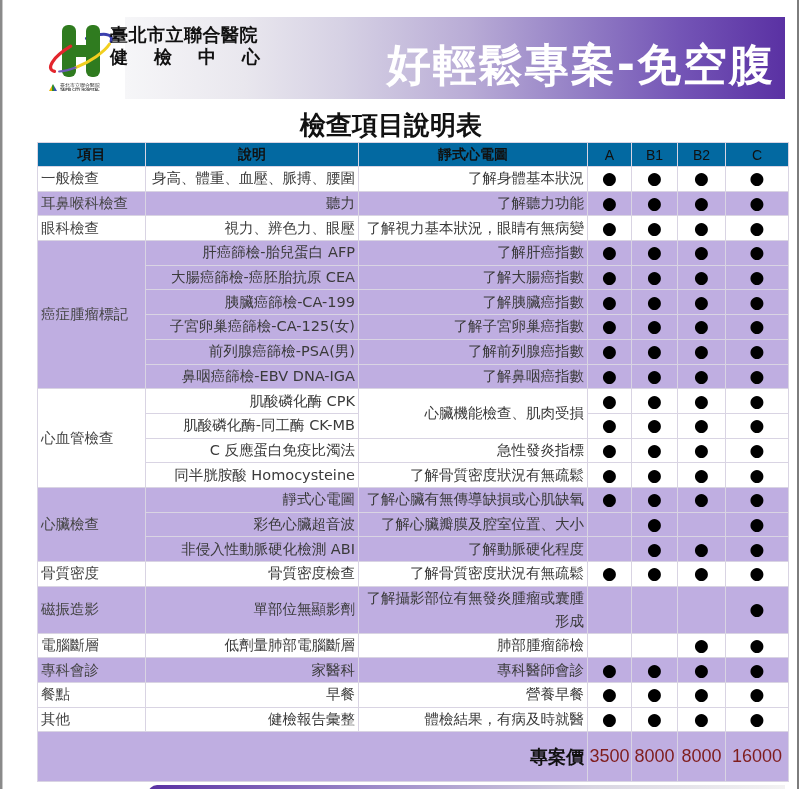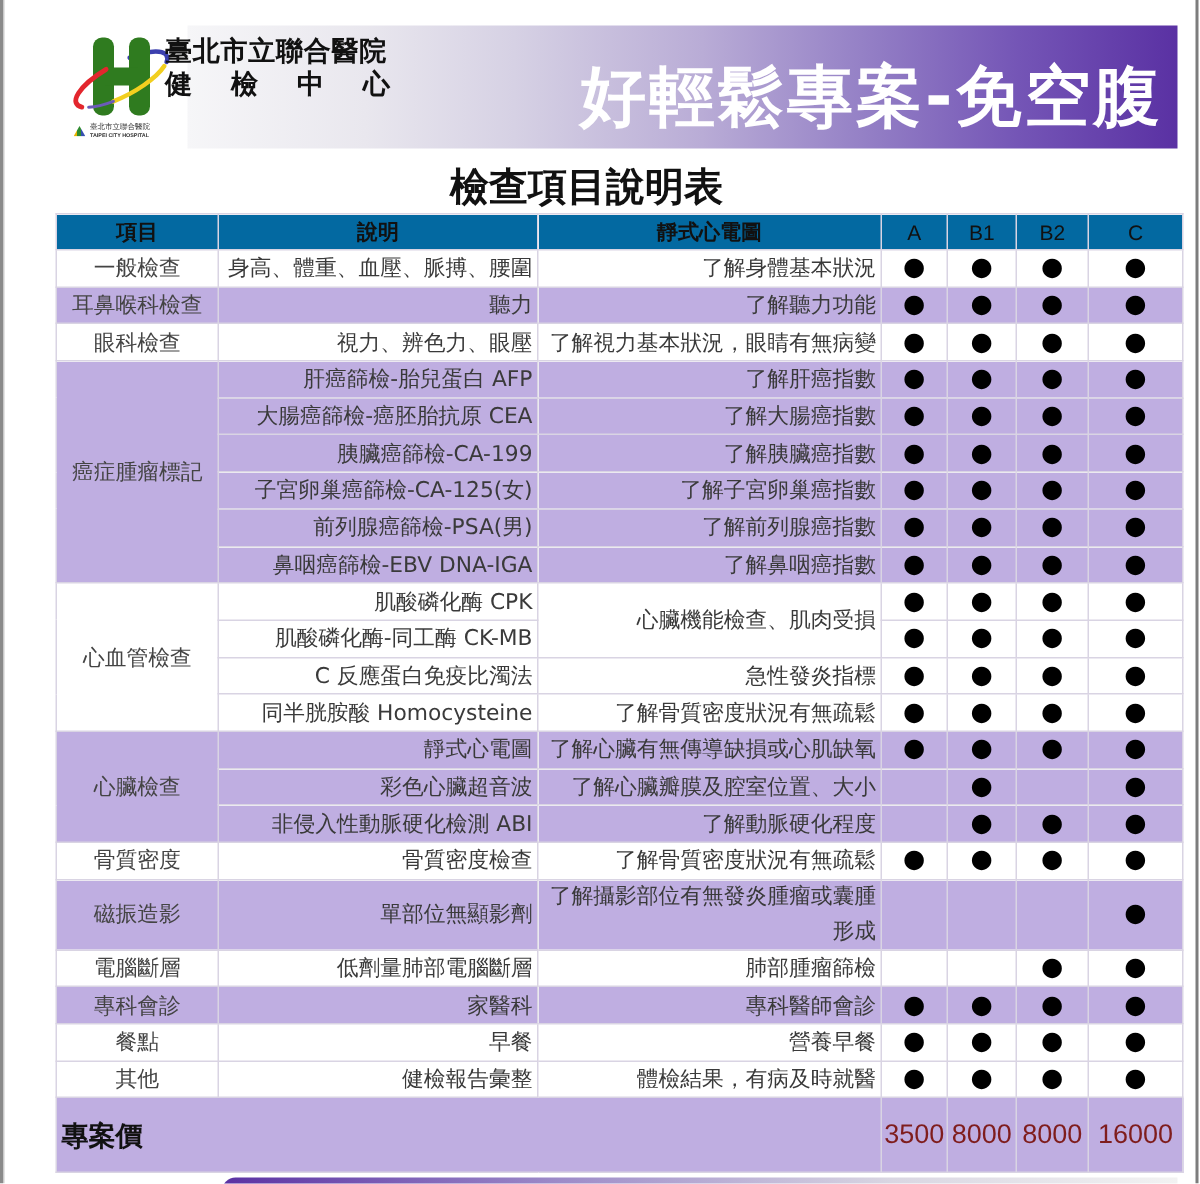--- a/index.html
+++ b/index.html
@@ -66,30 +66,30 @@
     .exam-table td, .exam-table th {
       border: 1px solid #d9d4e3; padding: 0 3px; white-space: nowrap;
       overflow: hidden; vertical-align: middle;
     }
     .exam-table tr { height: 24.7px; }
     .exam-table tr.hdr { height: 24px; background: #0369a1; }
     .exam-table tr.p { background: #bfaee1; }
     .exam-table tr.w { background: #ffffff; }
     .exam-table th { font-size: 14px; font-weight: bold; color: #111; text-align: center; }
     .exam-table th.plan { font-weight: normal; font-family: "Liberation Sans", sans-serif; font-size: 14px; }
-    .exam-table td.cat { text-align: center; color: #444; }
+    .exam-table td.cat { text-align: left; color: #444; }
     .exam-table td.item, .exam-table td.mean { text-align: right; }
     .exam-table td.wrap { white-space: normal; line-height: 23px; }
     .exam-table td.dot {
       text-align: center; padding: 0; font-size: 17px; line-height: 1; color: #000;
     }
     .exam-table tr.mri { height: 31px; }
     .exam-table tr.price { height: 50px; background: #bfaee1; }
     .exam-table td.price-label {
-      text-align: left; font-size: 18px; font-weight: bold; color: #111;
+      text-align: right; font-size: 18px; font-weight: bold; color: #111;
     }
     .exam-table td.price-val {
       text-align: center; padding: 0; font-size: 18px; color: #7f1d1d;
       font-family: "Liberation Sans", sans-serif; overflow: visible;
     }
 
     .bottom-bar {
       left: 148px; top: 785px; width: 637px; height: 12px;
       border-radius: 9px 0 0 0;
       background: linear-gradient(to right, #5a31a3 0%, #9c8ac8 35%, #d9d6e2 70%, #f2f2f2 100%);

